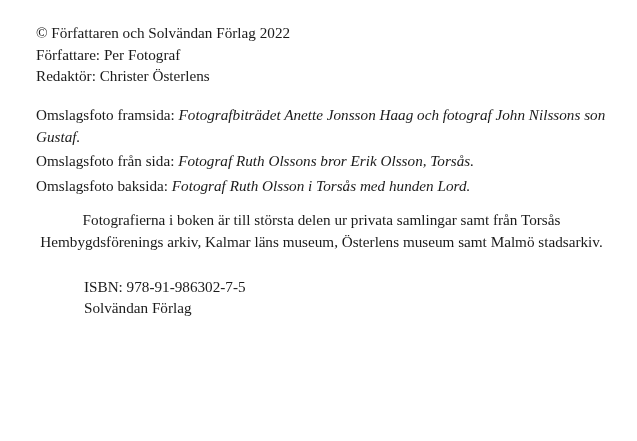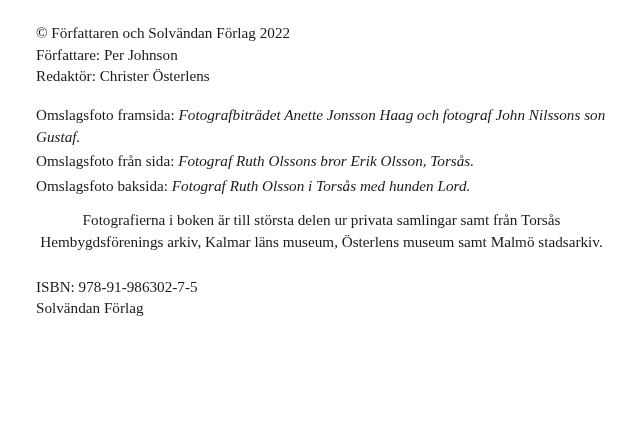--- a/index.html
+++ b/index.html
@@ -44,40 +44,41 @@
     font-size: 15.2px;
     line-height: 1.47;
     margin-bottom: 2px;
   }
   .photo-line.two-line {
     white-space: normal;
   }
   .isbn-block {
     font-size: 15.2px;
     line-height: 1.42;
+    margin-left: 48px;
   }
   .url {
     font-style: italic;
     font-size: 14.6px;
   }
   .thanks {
     font-weight: bold;
     font-style: italic;
     font-size: 15.2px;
     line-height: 1.45;
   }
 </style>
 </head>
 <body>
 
 <div class="page">
 
   <div class="block">
     <div class="line">© Författaren och Solvändan Förlag 2022</div>
-    <div class="line">Författare: Per Johnson</div>
+    <div class="line">Författare: Per Fotograf</div>
     <div class="line">Redaktör: Christer Österlens</div>
   </div>
 
   <div class="gap-credits"></div>
 
   <div>
     <div class="photo-line two-line"><span>Omslagsfoto framsida:</span> <span class="ital">Fotografbiträdet Anette Jonsson Haag och fotograf John Nilssons son Gustaf.</span></div>
     <div class="photo-line"><span>Omslagsfoto från sida:</span> <span class="ital">Fotograf Ruth Olssons bror Erik Olsson, Torsås.</span></div>
     <div class="photo-line"><span>Omslagsfoto baksida:</span> <span class="ital">Fotograf Ruth Olsson i Torsås med hunden Lord.</span></div>
   </div>

